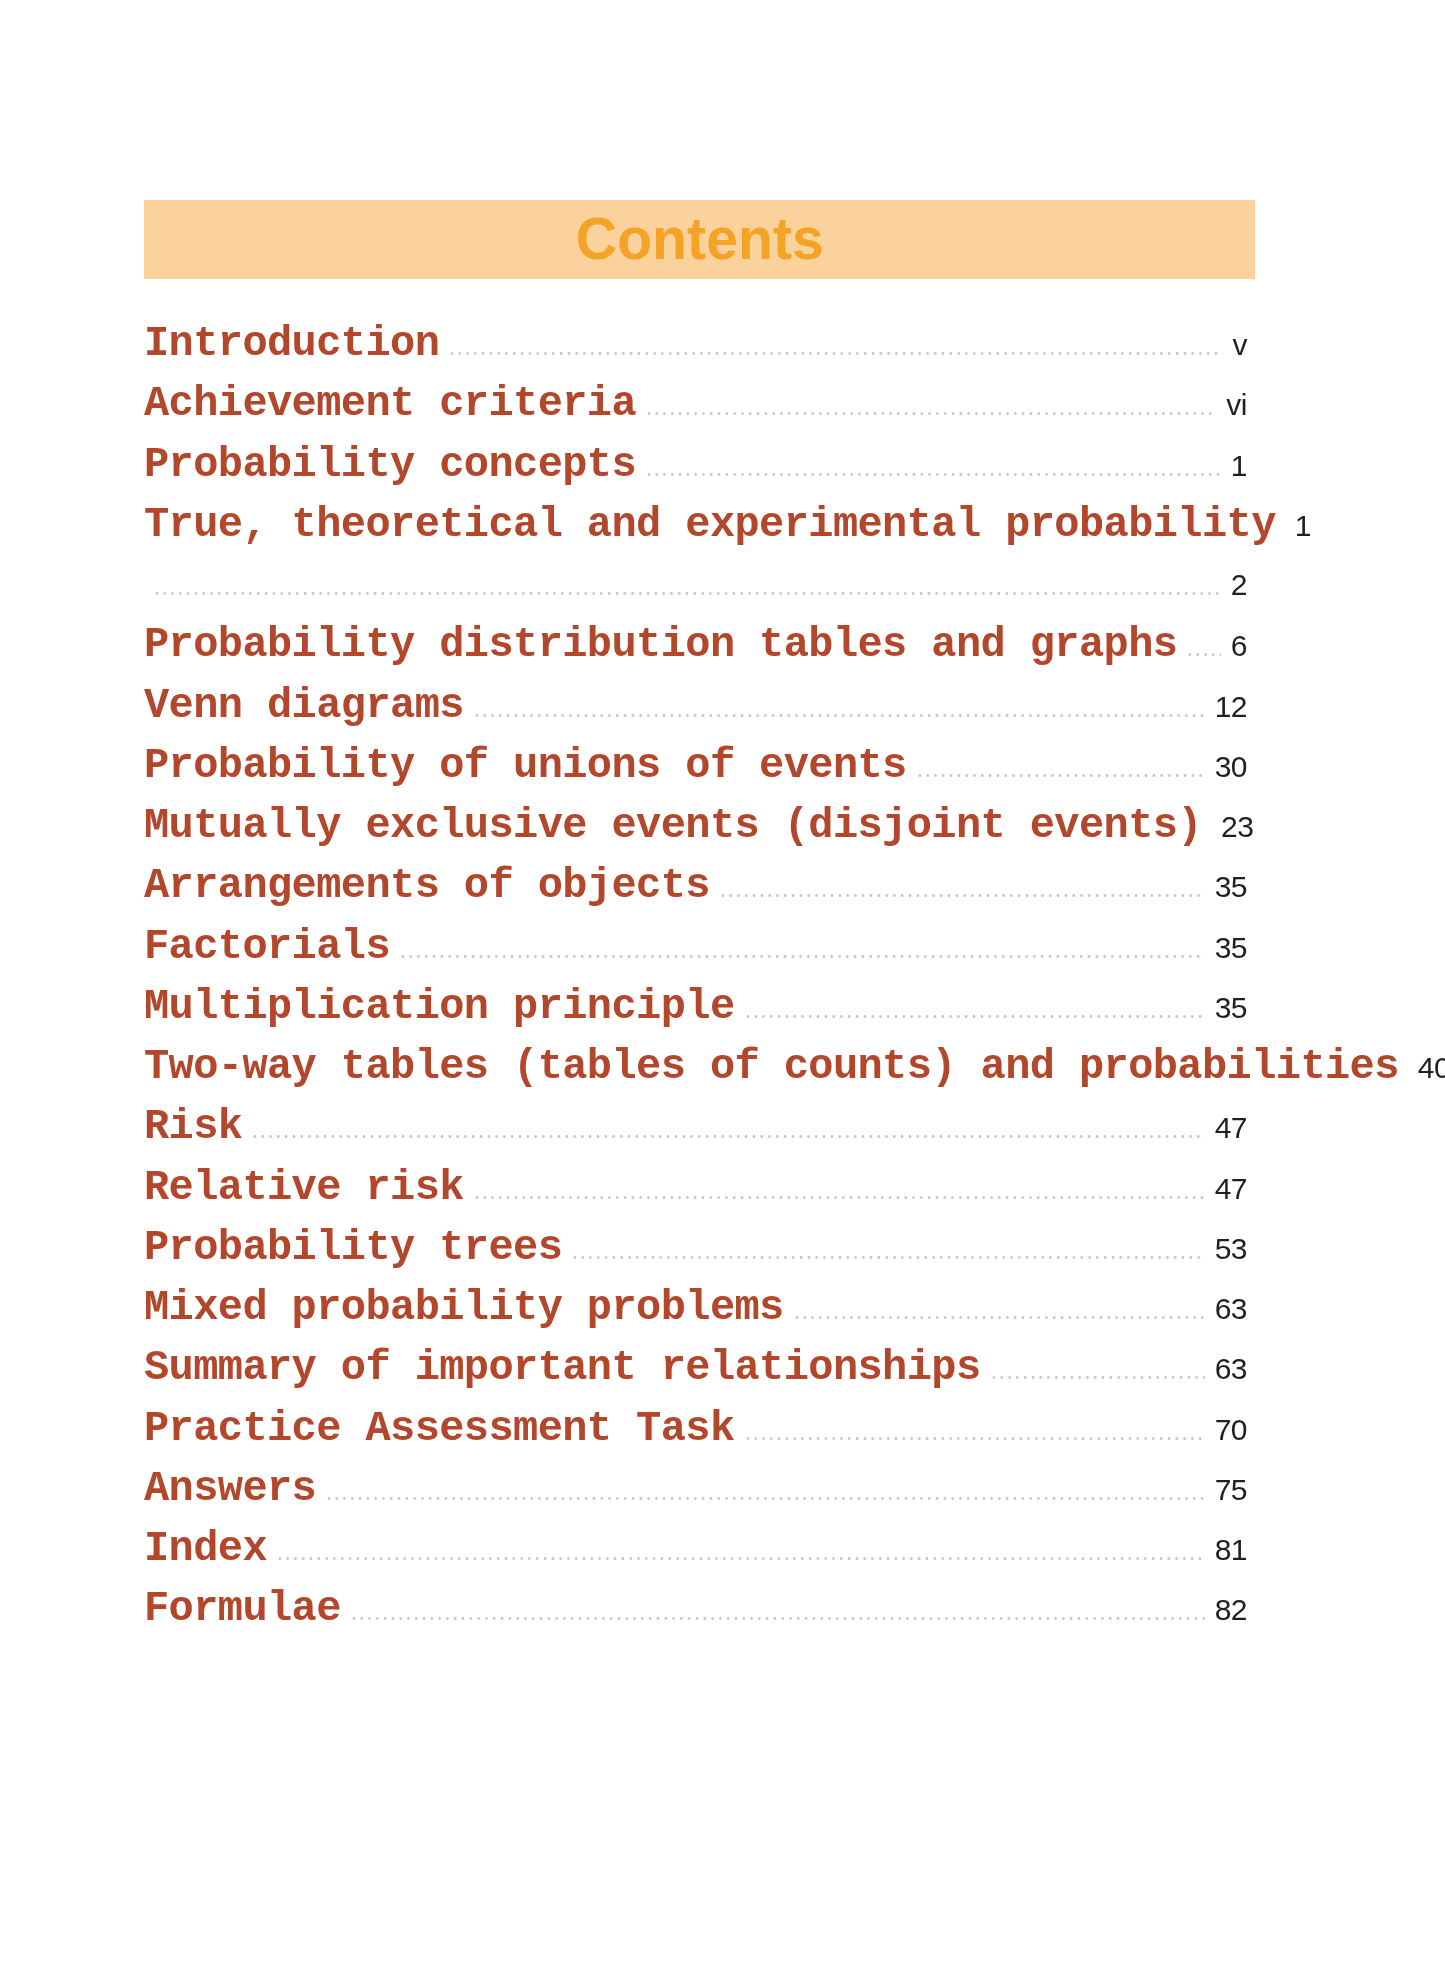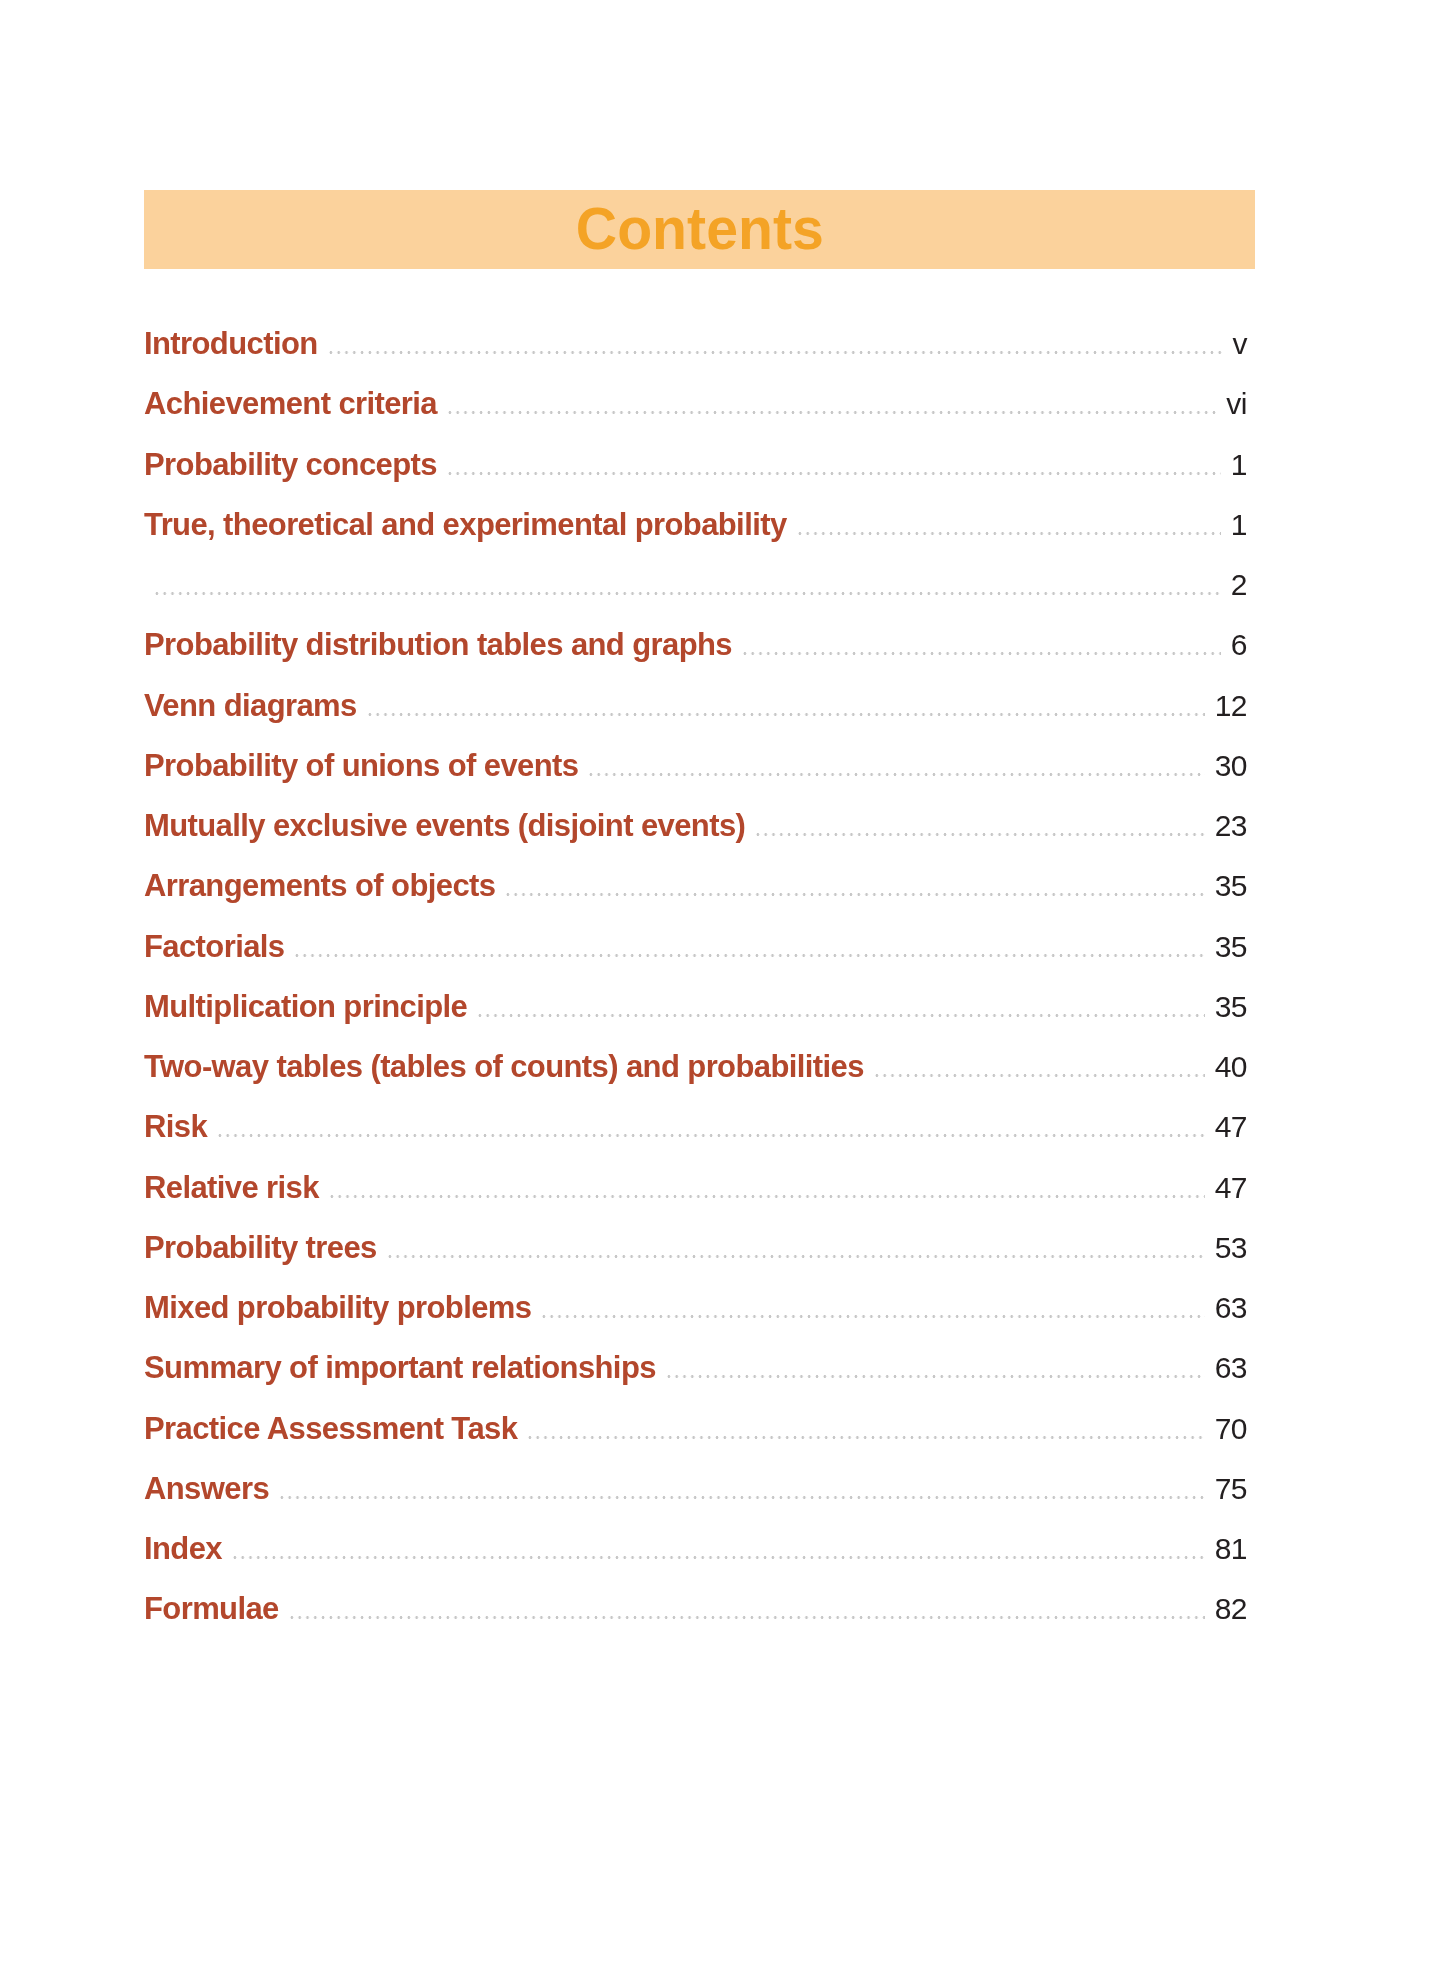--- a/index.html
+++ b/index.html
@@ -11,21 +11,21 @@
     position: relative;
     width: 1445px;
     height: 1977px;
     background: #ffffff;
     overflow: hidden;
     font-family: "Liberation Sans", sans-serif;
   }
   .banner {
     position: absolute;
     left: 144px;
-    top: 190px;
+    top: 200px;
     width: 1111px;
     height: 79px;
     background: var(--banner-bg, #fbd29c);
     display: flex;
     align-items: center;
     justify-content: center;
   }
   .banner-title {
     color: var(--title-color, #f4a326);
     font-size: 59px;
@@ -44,25 +44,26 @@
     line-height: 60.26px;
   }
   .toc-row {
     display: flex;
     align-items: baseline;
     height: 60.26px;
     padding-right: 8px;
   }
   .toc-title {
     color: var(--heading-color, #b3472c);
-    font-size: 31px;
+    font-size: 42px;
     font-weight: bold;
     letter-spacing: -0.6px;
     white-space: nowrap;
     flex: 0 0 auto;
+    font-family: Liberation Mono, monospace;
   }
   .toc-leader {
     flex: 1 1 auto;
     height: 3px;
     margin: 0 10px 0 9px;
     align-self: baseline;
     background-image: radial-gradient(circle, var(--dot-color, #c7c7c7) 1.4px, rgba(0,0,0,0) 1.5px);
     background-size: 7.8px 3px;
     background-position: left bottom;
     background-repeat: repeat-x;

